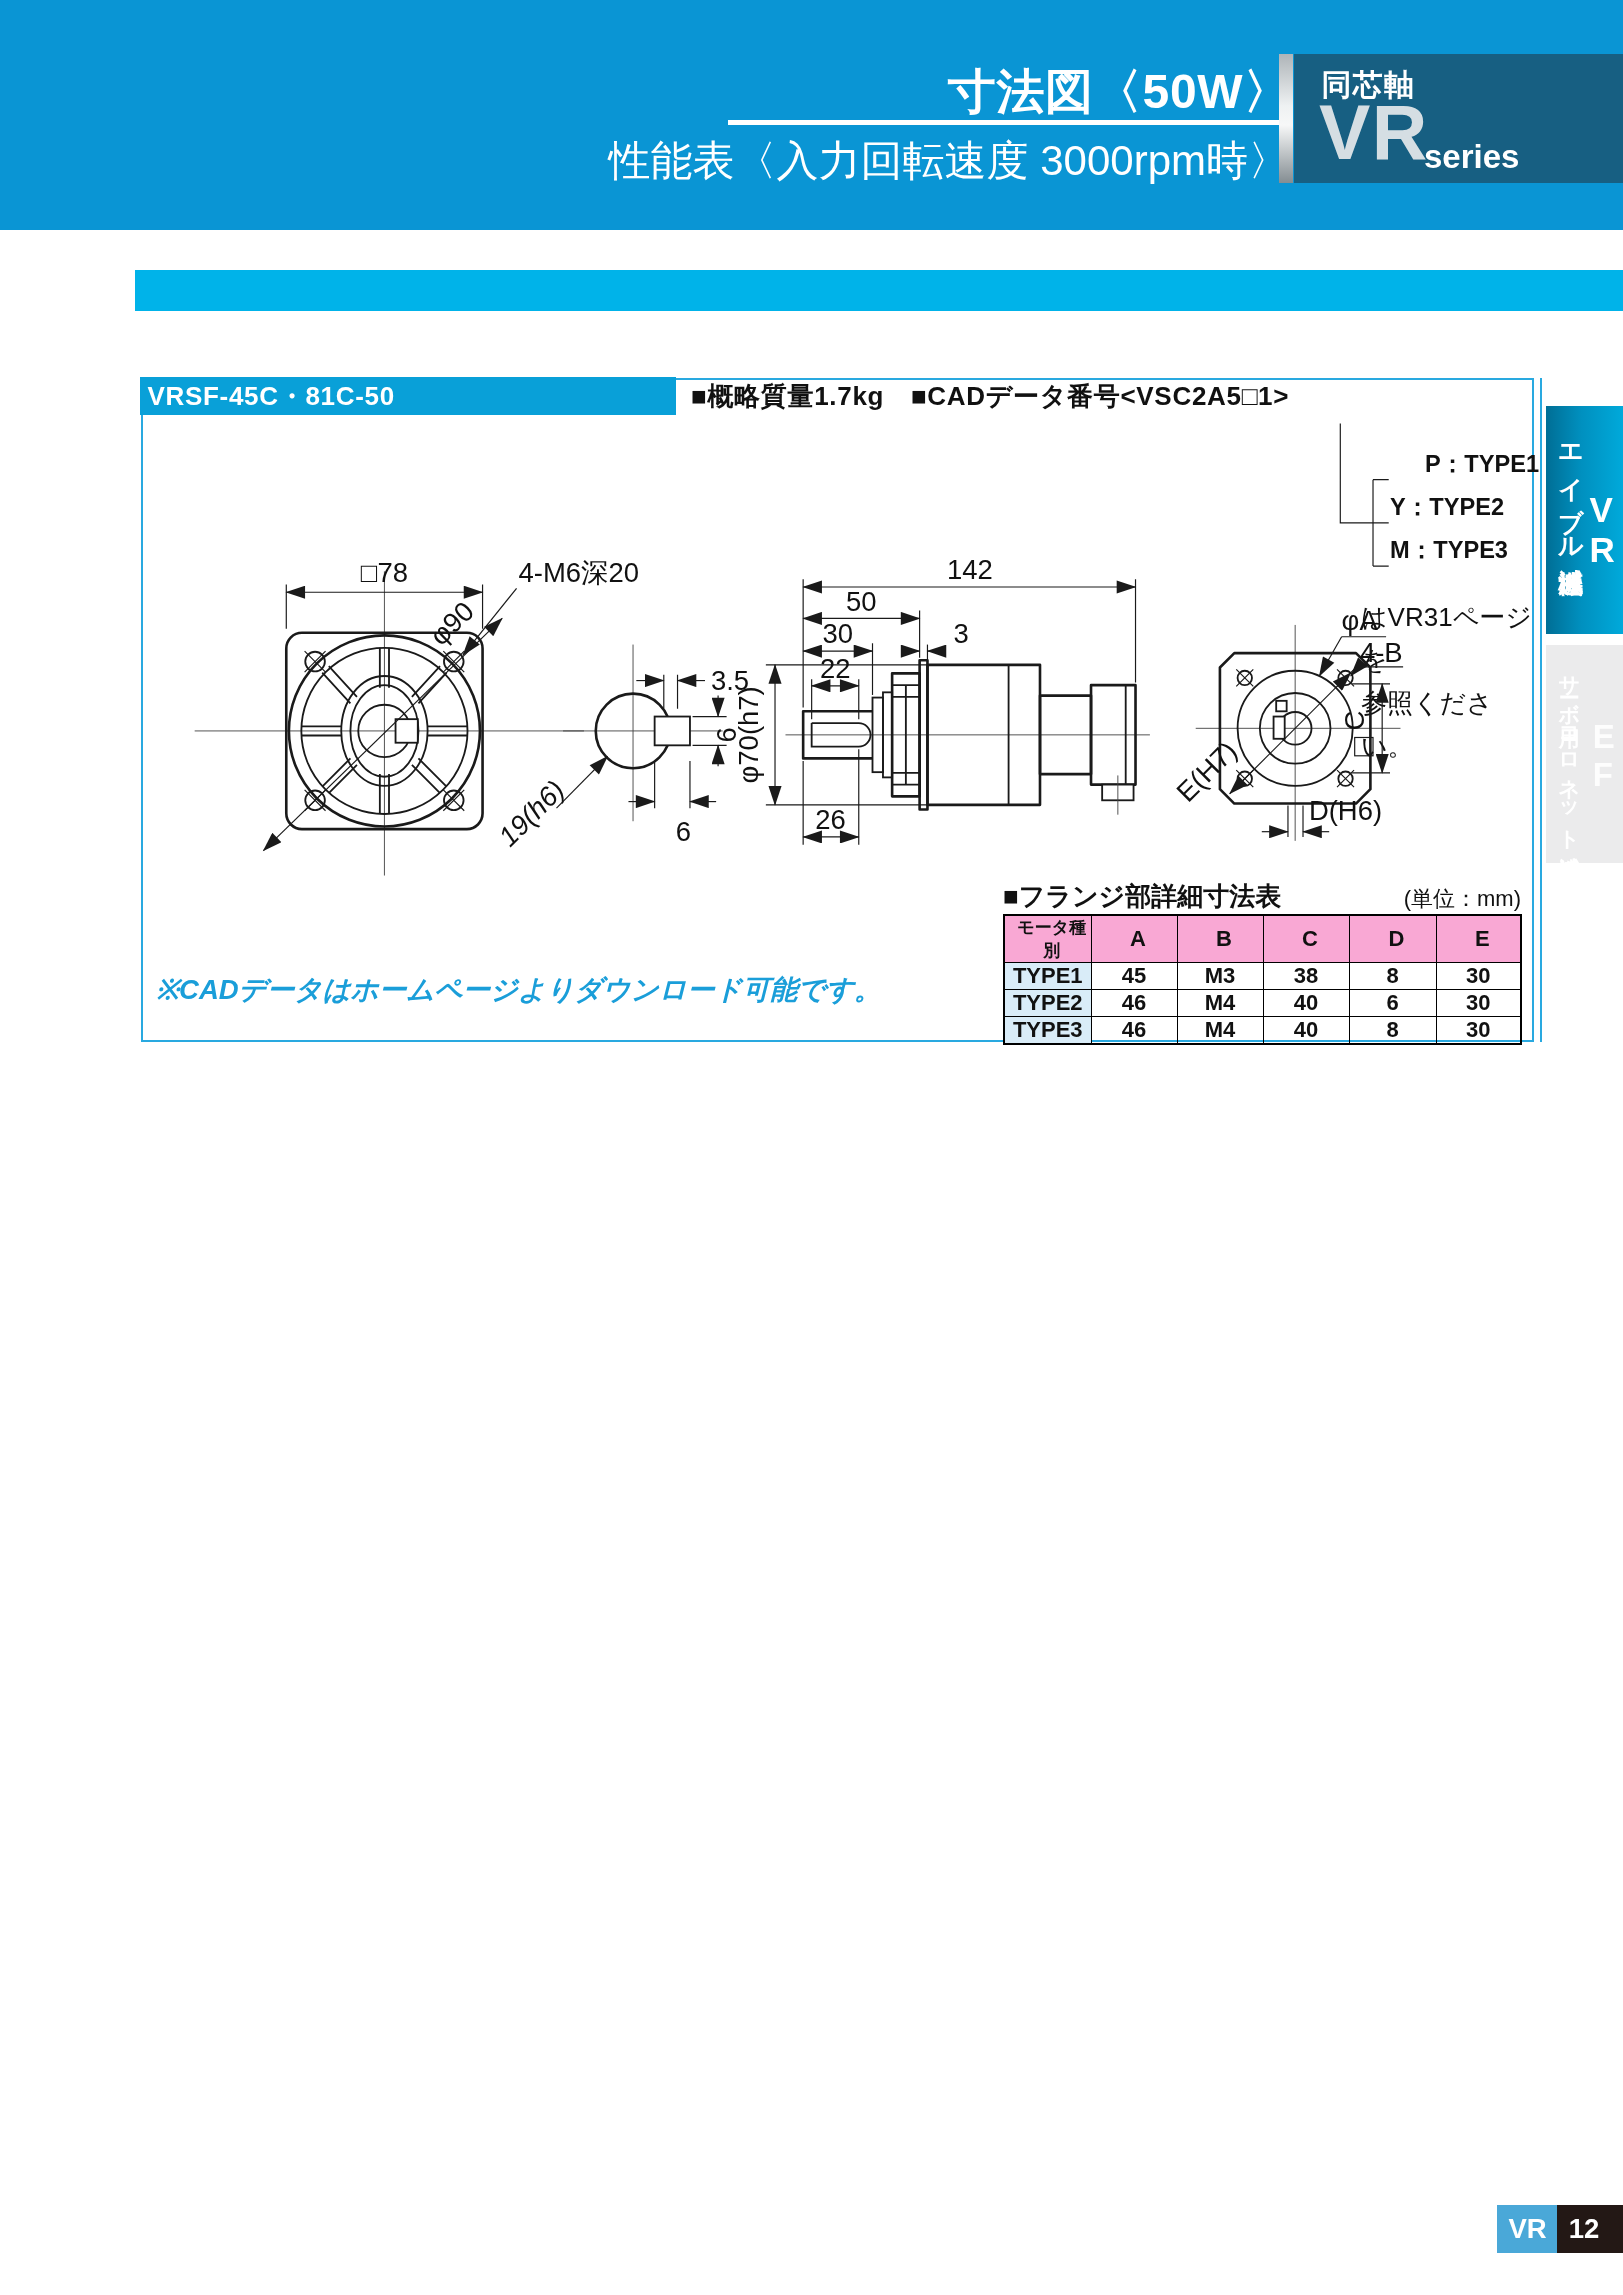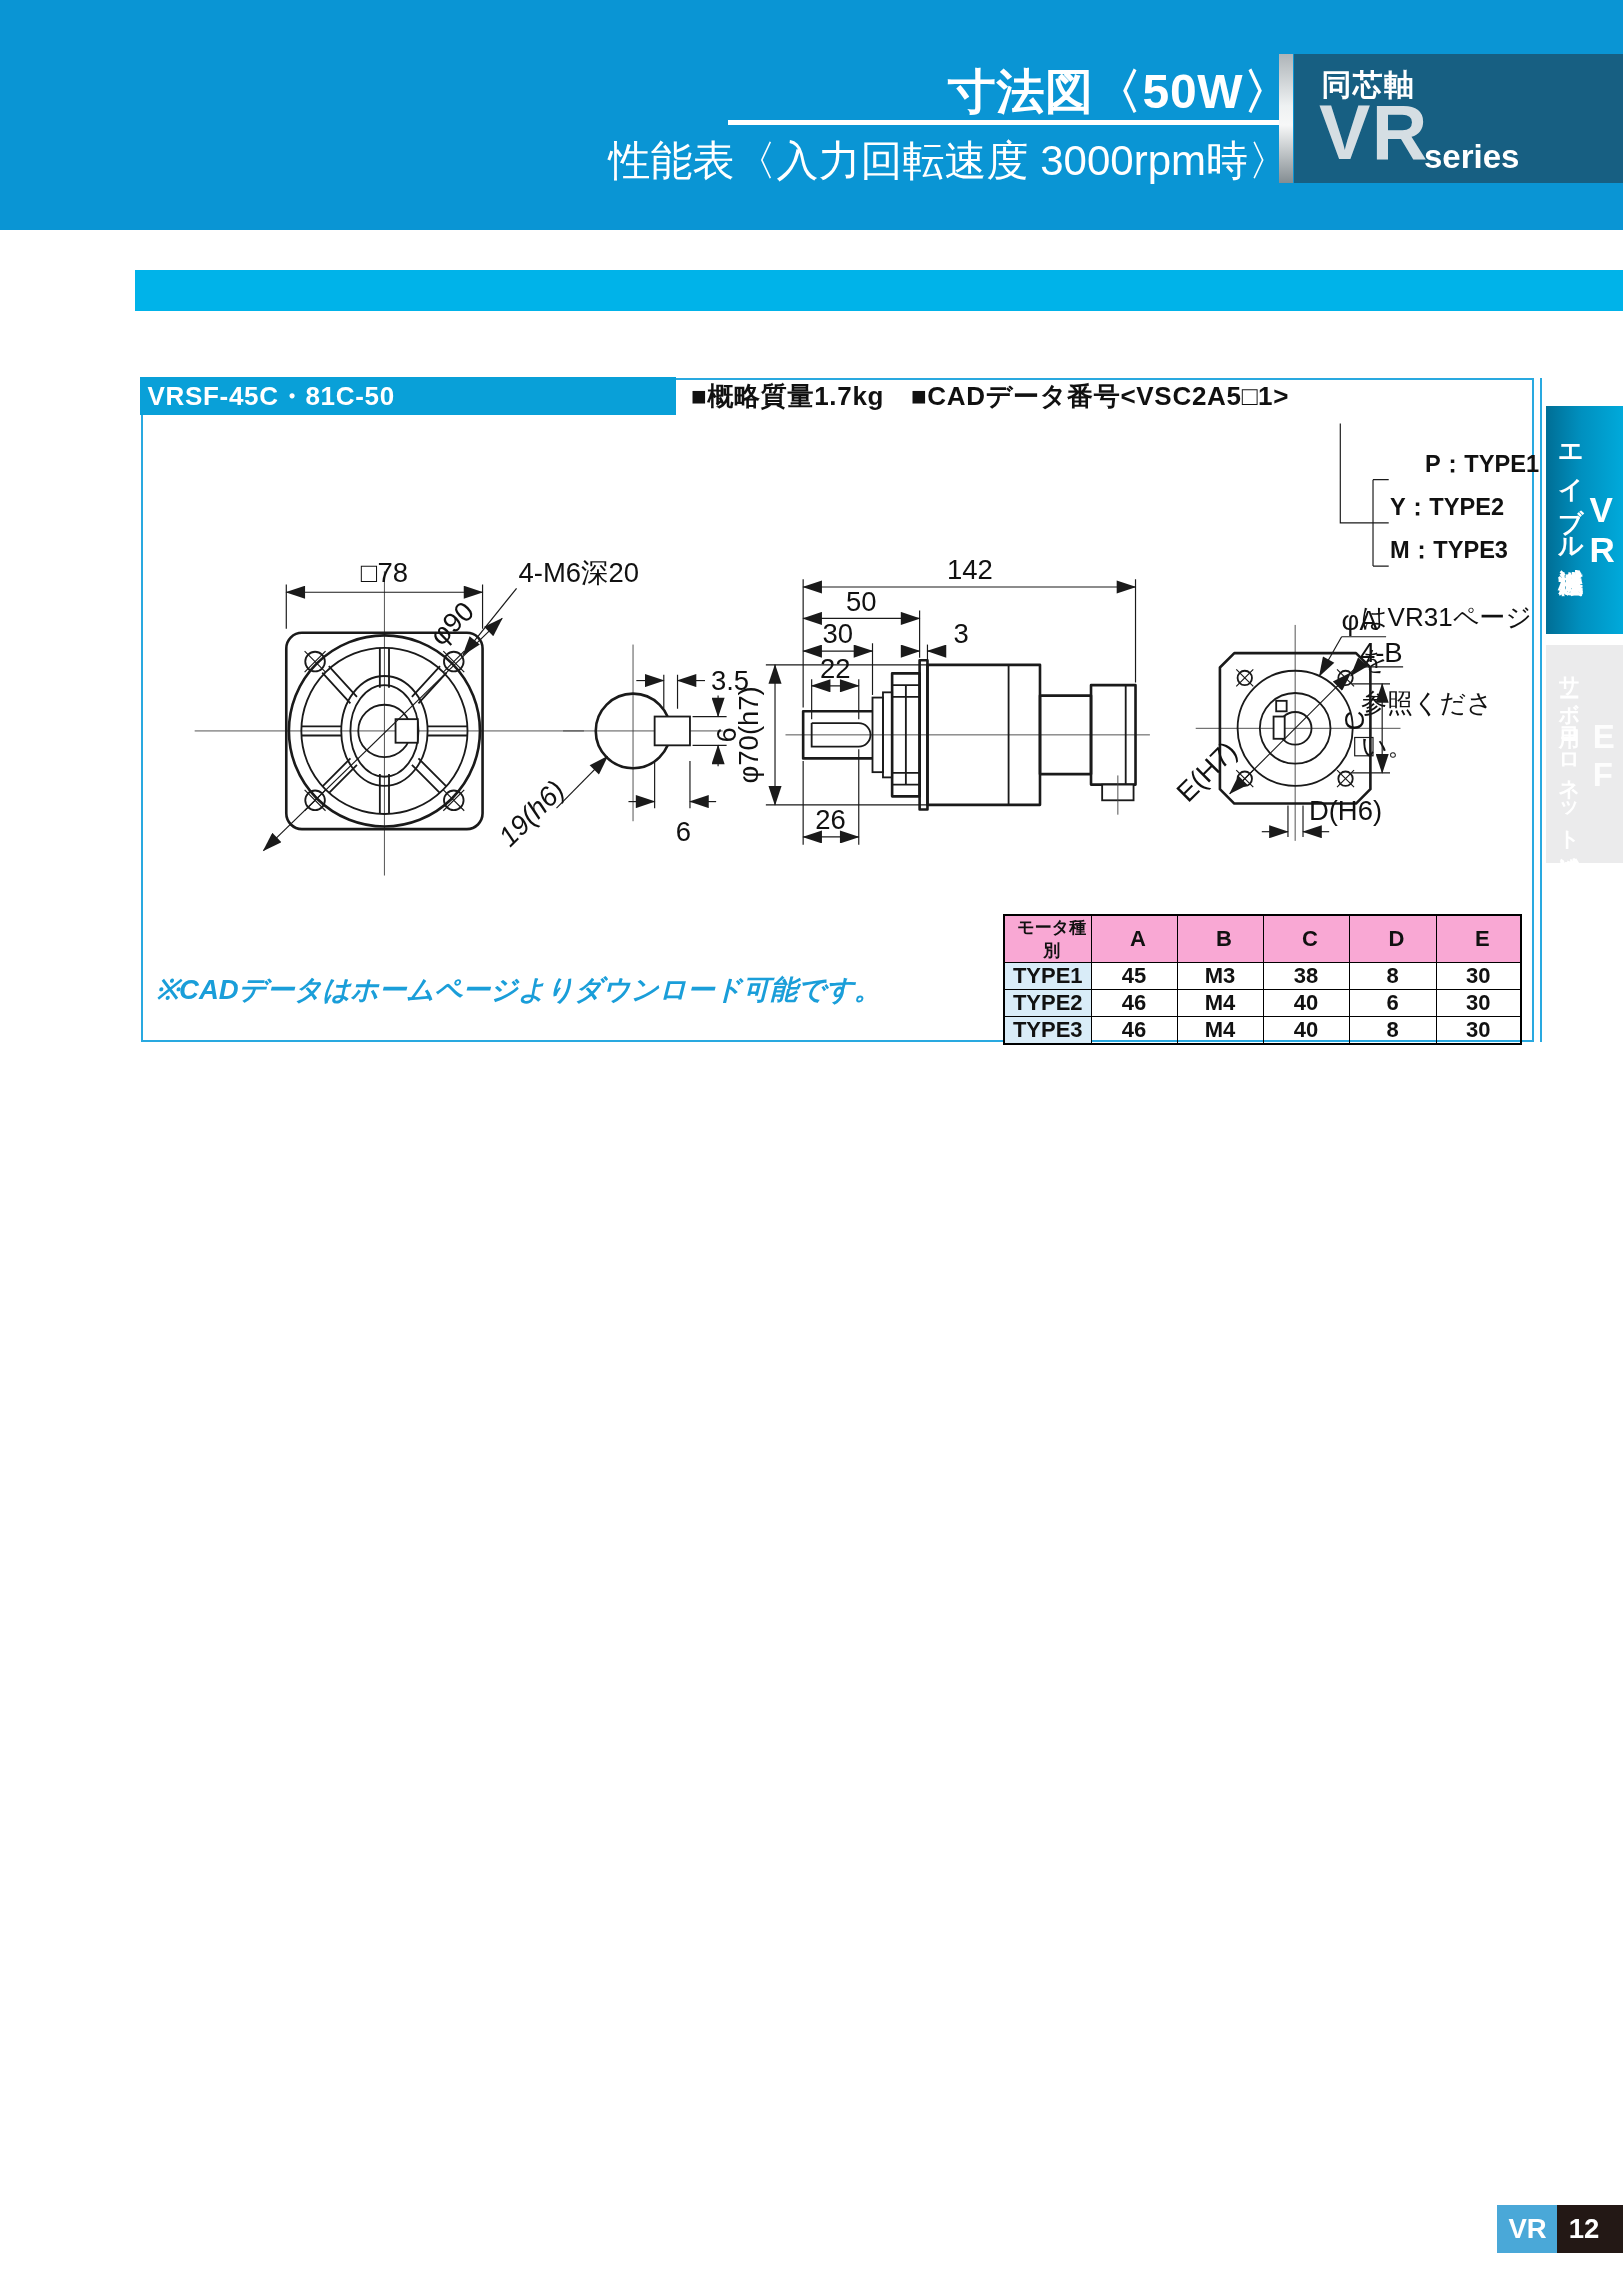--- a/index.html
+++ b/index.html
@@ -270,20 +270,24 @@
           <rect class="dim" x="1818" y="294" width="28" height="28"></rect>
 
           <path class="dim" d="M1716,398 V446 M1739,398 V446"></path>
           <line class="dim" x1="1676" y1="438" x2="1716" y2="438" marker-end="url(#arw)"></line>
           <line class="dim" x1="1779" y1="438" x2="1739" y2="438" marker-end="url(#arw)"></line>
           <text class="dimtxt" x="1748" y="420" text-anchor="start">D(H6)</text>
         </g>
       </g>
     </svg>
 
+    <div class="table-caption">
+      <span class="cap-title">■フランジ部詳細寸法表</span>
+      <span class="cap-unit">(単位：mm)</span>
+    </div>
     <table class="flange">
       <colgroup>
           <col style="width:87px">
           <col style="width:86px">
           <col style="width:86px">
           <col style="width:86px">
           <col style="width:87px">
           <col style="width:85px">
         </colgroup>
       <tbody>

